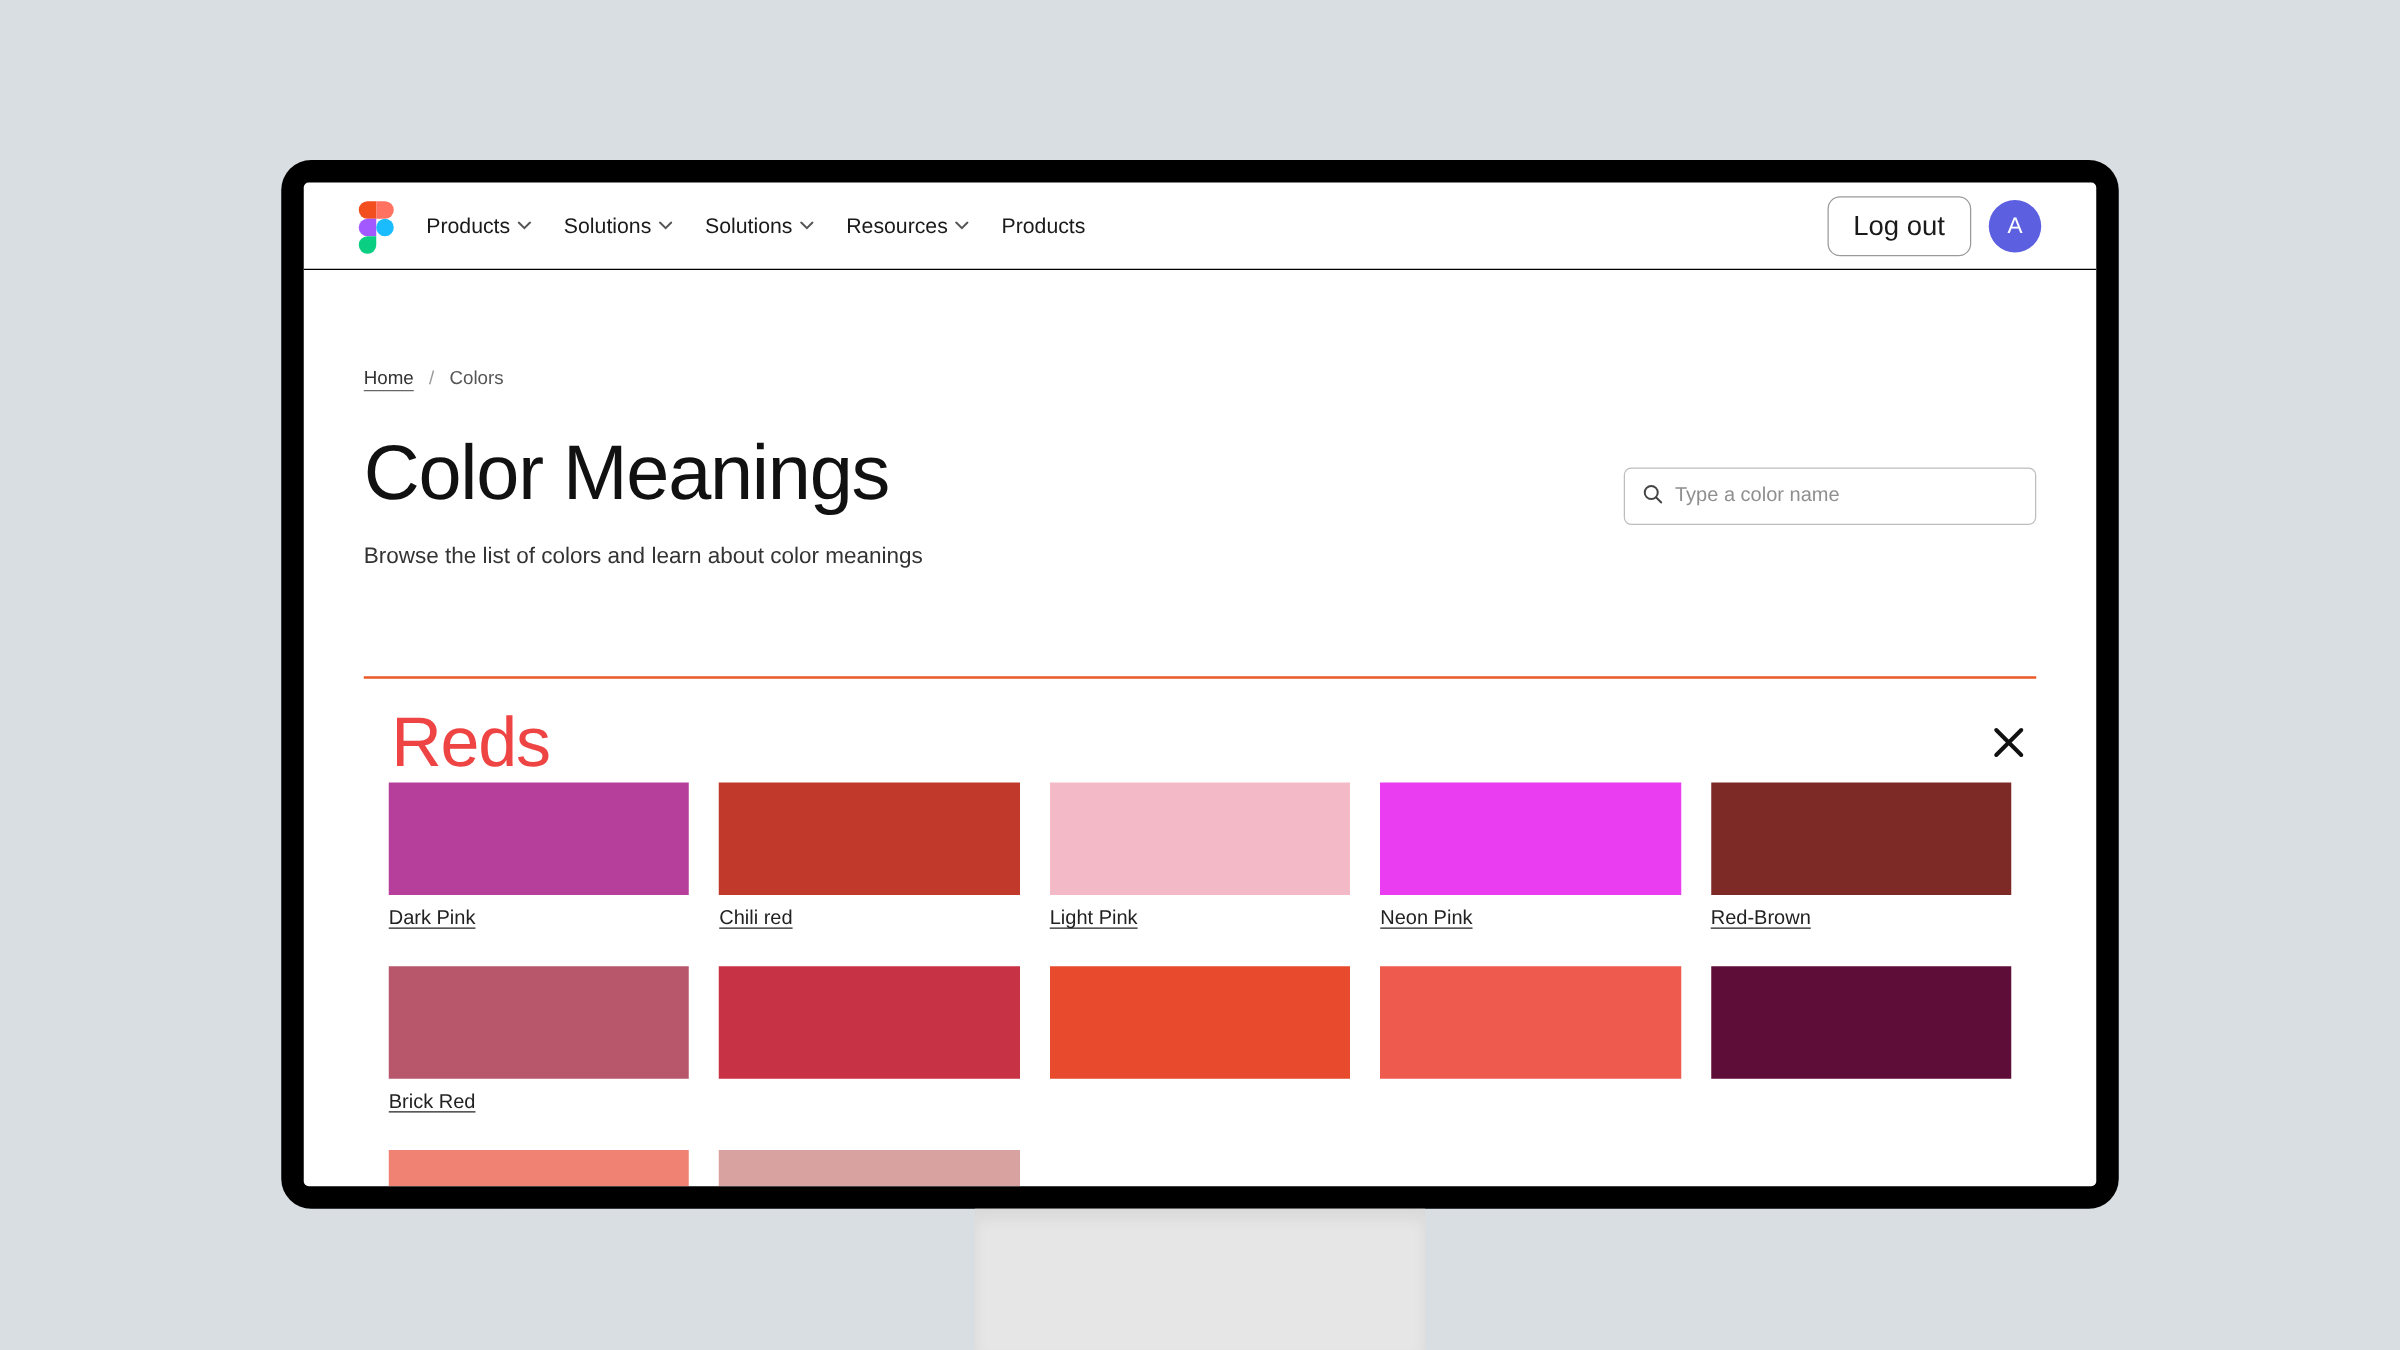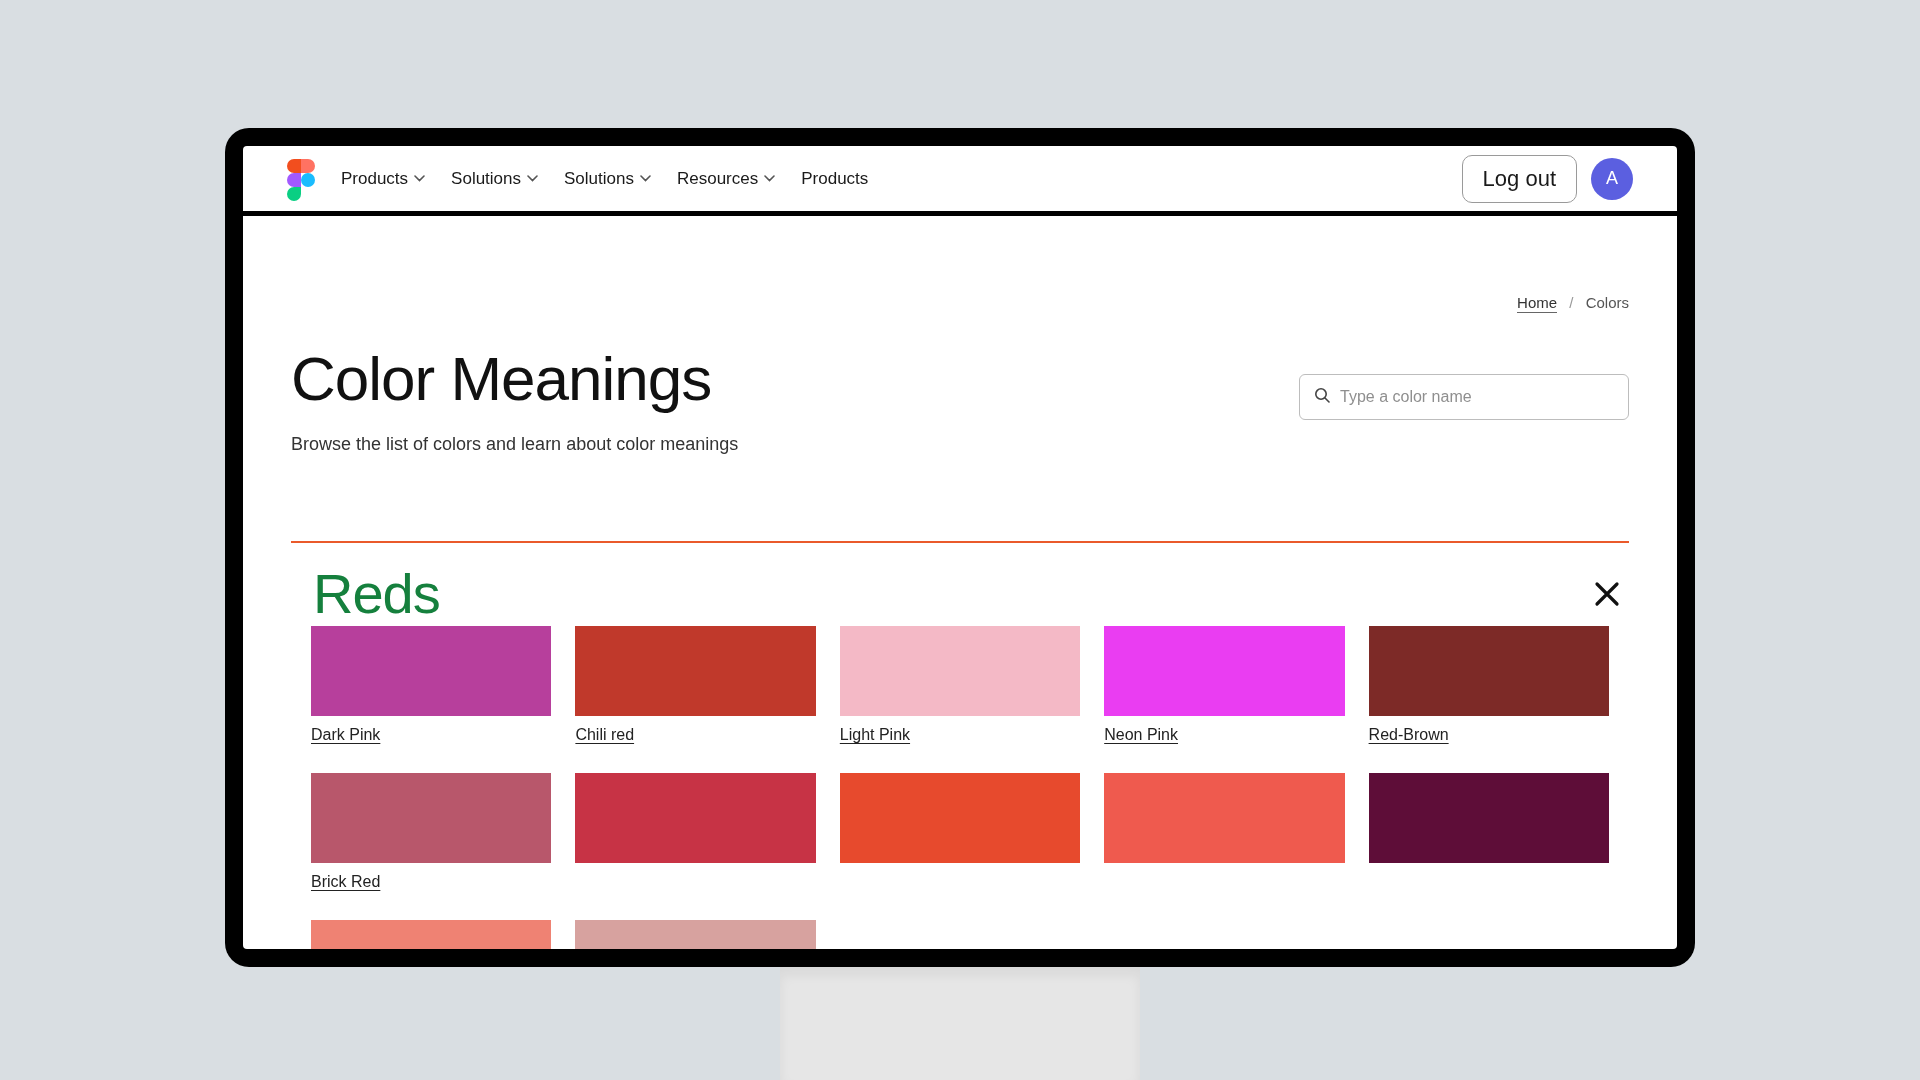--- a/index.html
+++ b/index.html
@@ -36,21 +36,21 @@
     background: #e6e6e6;
     box-shadow: inset 0 8px 12px rgba(0,0,0,0.06);
   }
 
   
   .topnav {
     display: flex;
     align-items: center;
     height: 70px;
     padding: 0 44px;
-    border-bottom: 5px solid #000000;
+    border-bottom: 1px solid #000000;
     gap: 26px;
   }
   .logo {
     width: 28px; height: 40px; position: relative;
     flex-shrink: 0;
   }
   .logo span { position: absolute; width: 14px; height: 14px; border-radius: 7px; }
   .logo .p1 { top:0; left:0; background:#f24e1e; border-radius:7px 0 0 7px; }
   .logo .p2 { top:0; left:14px; background:#ff7262; border-radius:0 7px 7px 0; }
   .logo .p3 { top:14px; left:0; background:#a259ff; border-radius:7px 0 0 7px; }
@@ -69,21 +69,21 @@
   }
   .avatar {
     width:42px; height:42px; border-radius:50%; background:#5b5fe0;
     color:#fff; display:flex; align-items:center; justify-content:center;
     font-size:18px; font-weight:500; cursor:pointer;
   }
 
   
   .content { padding: 40px 48px 0 48px; flex:1; overflow:hidden; }
 
-  .breadcrumb { font-size:15px; color:#333; margin-top: 38px; margin-bottom: 32px; text-align: right; }
+  .breadcrumb { font-size:15px; color:#333; margin-top: 38px; margin-bottom: 32px; }
   .breadcrumb a { color:#333; text-decoration:none; border-bottom:1px solid #666; padding-bottom:1px; cursor:pointer; }
   .breadcrumb .sep { color:#999; margin:0 8px; }
   .breadcrumb .current { color:#555; }
 
   .header-row { display:flex; justify-content:space-between; align-items:center; }
   .title-block {}
   h1.page-title { font-size:62px; font-weight:500; letter-spacing:-1px; color:#111; margin-bottom:20px; }
   .subtitle { font-size:18px; color:#333; }
 
   .search-wrap {
@@ -92,21 +92,21 @@
     margin-bottom: 4px;
   }
   .search-wrap input {
     border:none; outline:none; flex:1; font-size:16px; color:#333; background:transparent;
   }
   .search-wrap input::placeholder { color:#8f8f8f; }
 
   hr.divider { border:none; border-top:2px solid #ea5a2b; margin-top: 86px; }
 
   .section-header { display:flex; justify-content:space-between; align-items:center; margin-top:18px; padding:0 2px; }
-  h2.section-title { font-size:56px; font-weight:400; letter-spacing:-1px; color:#15803d; padding-left:20px; }
+  h2.section-title { font-size:56px; font-weight:400; letter-spacing:-1px; color:#ef4444; padding-left:20px; }
   .close-x { cursor:pointer; width:40px; height:40px; display:flex; align-items:center; justify-content:center; }
 
   .swatch-grid {
     display:grid;
     grid-template-columns: repeat(5, 1fr);
     gap: 29px 24px;
     padding: 0 20px;
   }
   .swatch { display:flex; flex-direction:column; gap:10px; cursor:pointer; }
   .swatch .chip { height:90px; width:100%; }

